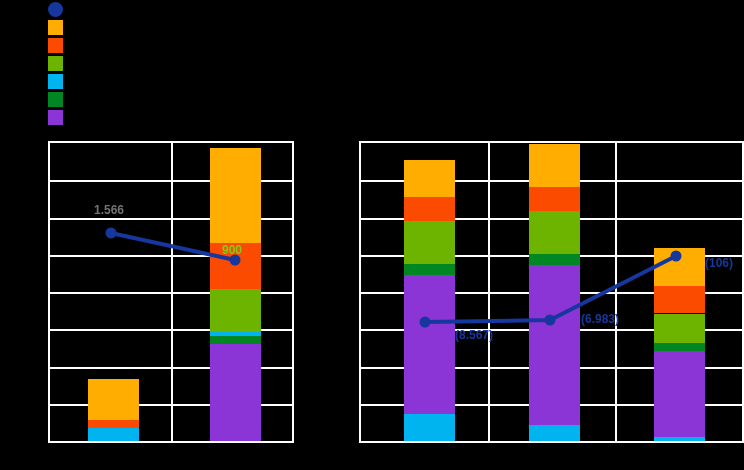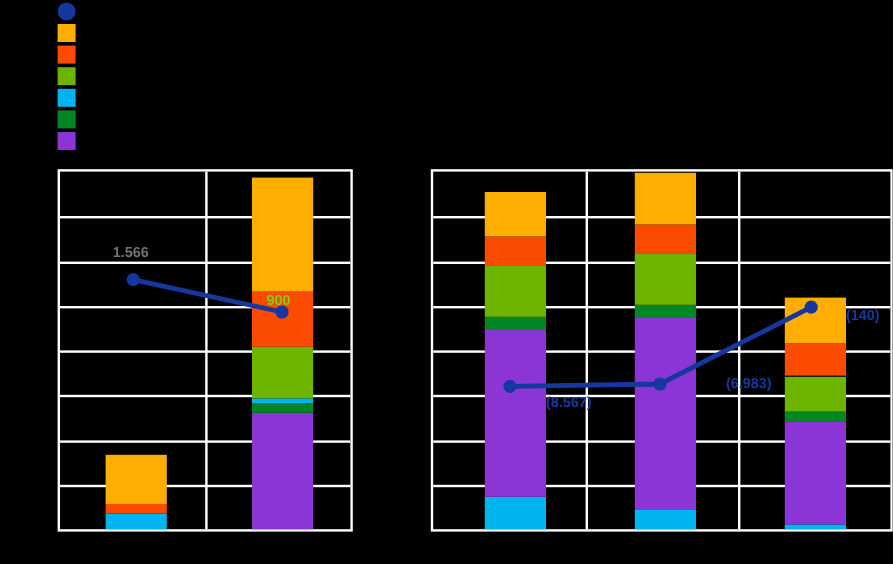--- a/index.html
+++ b/index.html
@@ -216,17 +216,17 @@
         <circle cx="425" cy="322" r="5.5" fill="#16379e"></circle>
         <circle cx="550" cy="320" r="5.5" fill="#16379e"></circle>
         <circle cx="676" cy="256" r="5.5" fill="#16379e"></circle>
       </g>
     </svg>
 
   <div id="labels-layer">
       <div class="dlabel" style="left: 94px; top: 204px; color: #737373;">1.566</div>
       <div class="dlabel" style="left: 222px; top: 232px; color: #84cc16; margin-top: 12px;">900</div>
       <div class="dlabel" style="left: 455px; top: 329px; color: rgb(22, 55, 158);">(8.567)</div>
-      <div class="dlabel" style="left: 581px; top: 313px; color: rgb(22, 55, 158); padding-left: 24px;">(6.983)</div>
-      <div class="dlabel" style="left: 705px; top: 257px; color: rgb(22, 55, 158);">(140)</div>
+      <div class="dlabel" style="left: 581px; top: 313px; color: rgb(22, 55, 158);">(6.983)</div>
+      <div class="dlabel" style="left: 705px; top: 257px; color: rgb(22, 55, 158);">(106)</div>
     </div>
 
 </div>
 
 </body></html>

